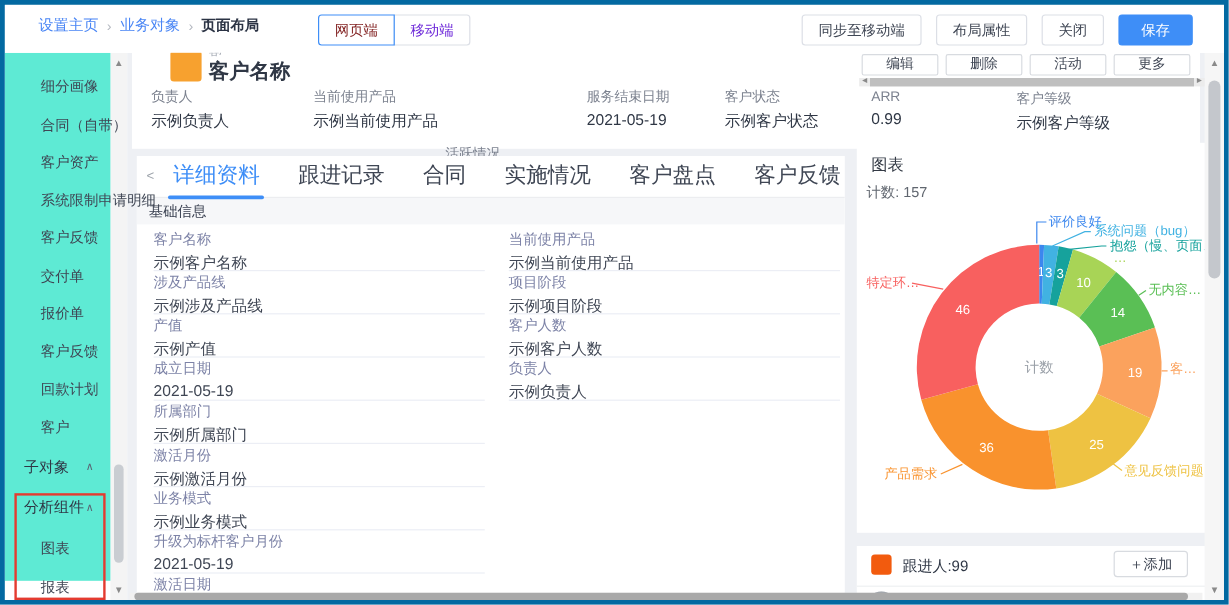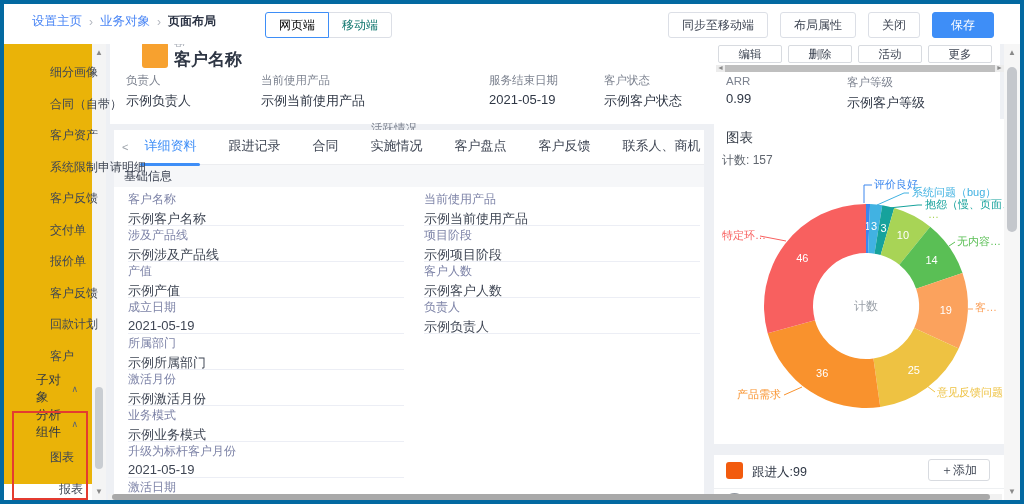--- a/index.html
+++ b/index.html
@@ -7,33 +7,33 @@
   body { font-family:"Liberation Sans","DejaVu Sans",sans-serif; }
   .window { position:relative; width:1024px; height:504px; border:4px solid #0369a1; background:#fff; overflow:hidden; }
 
   
   .topbar { position:absolute; left:0; top:0; right:0; height:40px; background:#fff; z-index:5; }
   .breadcrumb { position:absolute; left:28px; top:9px; display:flex; align-items:center; gap:7px; }
   .bc-link { font-size:12.5px; color:#4a86f5; cursor:pointer; }
   .bc-sep { font-size:12px; color:#b4b8c0; }
   .bc-current { font-size:12px; color:#2b3344; font-weight:700; }
   .toggle { position:absolute; left:261px; top:8px; display:flex; }
-  .tg { width:64px; height:26px; line-height:24px; text-align:center; font-size:12px; background:#fff; border:1px solid #dcdfe6; color:#0f766e; cursor:pointer; }
+  .tg { width:64px; height:26px; line-height:24px; text-align:center; font-size:12px; background:#fff; border:1px solid #dcdfe6; color:#6d28d9; cursor:pointer; }
   .tg:first-child { border-radius:3px 0 0 3px; }
   .tg:last-child { border-radius:0 3px 3px 0; margin-left:-1px; }
-  .tg.active { border-color:#3e8ef7; color:#000000; z-index:1; position:relative; }
+  .tg.active { border-color:#3e8ef7; color:#7f1d1d; z-index:1; position:relative; }
   .top-actions { position:absolute; right:26px; top:8px; display:flex; gap:12px; }
   .btn { height:26px; padding:0 13px; font-size:12px; line-height:24px; border:1px solid #dcdfe6; border-radius:3px; background:#fff; color:#3f4654; cursor:pointer; white-space:nowrap; }
   .btn.primary { background:#3e8ef7; border-color:#3e8ef7; color:#fff; padding:0 18px; }
 
   
   .side-scroll { position:absolute; left:88px; top:40px; bottom:0; width:14px; background:#f4f4f4; }
   .sb-arrow { position:absolute; left:0; width:14px; text-align:center; font-size:8px; color:#8a8a8a; cursor:pointer; }
   .side-thumb { position:absolute; left:3px; width:8px; top:343px; height:82px; background:#c9cdd2; border-radius:4px; cursor:pointer; }
-  .sidebar { position:absolute; left:0; top:40px; bottom:16px; width:88px; background:#eab308; z-index:2;padding-left:16px; }
+  .sidebar { position:absolute; left:0; top:40px; bottom:16px; width:88px; background:#5eead4; z-index:2; }
   .side-items { padding-top:13px; }
   .side-item { height:31.5px; line-height:31.5px; padding-left:30px; font-size:12px; color:#3f4654; white-space:nowrap; cursor:pointer; }
   .side-header { height:34px; padding:0 14px 0 16px; display:flex; align-items:center; justify-content:space-between; font-size:12.5px; color:#2f3745; cursor:pointer; }
   .caret { font-size:9px; color:#5a6372; }
   .highlight-box { position:absolute; left:8px; top:367px; width:76px; height:89px; border:2px solid #e43b30; z-index:3; pointer-events:none; }
 
   
   .main { position:absolute; left:102px; top:40px; right:16px; bottom:0; background:#eef0f4; }
 
   
@@ -54,21 +54,21 @@
   .mini-hscroll .thumb { position:absolute; left:9px; right:9px; top:0; height:7px; background:#bfbfbf; }
   .hs-arrow { position:absolute; top:-1px; font-size:7px; color:#8a8a8a; }
   .extra-fields { position:absolute; left:10px; top:31px; display:flex; }
   .extra-fields .hfield:nth-child(1){ width:121px; }
 
   
   .detail-card { position:absolute; left:8px; top:86px; width:590px; height:371px; background:#fff; overflow:hidden; }
   .tabs-row { height:35px; border-bottom:1px solid #ecedf0; display:flex; align-items:center; padding:0 8px; }
   .tab-chev { font-size:11px; color:#9aa0a8; width:14px; text-align:center; cursor:pointer; }
   .tabs { flex:1; display:flex; }
-  .tab { padding:0 16px; font-size:13px; color:#3f4654; height:37px; line-height:34px; position:relative; cursor:pointer; white-space:nowrap; }
+  .tab { padding:0 16px; font-size:18px; color:#3f4654; height:37px; line-height:34px; position:relative; cursor:pointer; white-space:nowrap; }
   .tab.active { color:#3e8ef7; }
   .tab.active::after { content:""; position:absolute; left:12px; right:12px; bottom:0; height:3px; background:#3e8ef7; border-radius:2px; }
   .section-band { height:22px; line-height:22px; background:#f6f7f9; font-size:12px; color:#3a4151; padding-left:10px; }
   .form-col { position:absolute; top:60px; width:276px; }
   .form-col.left { left:14px; } .form-col.right { left:310px; }
   .frow { height:36px; border-bottom:1px solid #eceef5; padding-top:1px; cursor:pointer; }
   .flabel { font-size:12px; color:#7d83a7; }
   .fvalue { font-size:13px; color:#3f4654; margin-top:2px; }
 
   
@@ -142,21 +142,21 @@
     <div class="side-header">
       <span>子对象</span>
       <span class="caret">∧</span>
     </div>
     <div class="side-header" style="height:35px">
       <span>分析组件</span>
       <span class="caret">∧</span>
     </div>
     <div>
         <div class="side-item" style="height: 32px; line-height: 32px;">图表</div>
-        <div class="side-item" style="height: 32px; line-height: 32px; text-align: center;">报表</div>
+        <div class="side-item" style="height: 32px; line-height: 32px;">报表</div>
       </div>
     <div class="highlight-box"></div>
   </div>
 
   <div class="main">
 
     <div class="header-card">
       <div class="avatar-sq"></div>
       <div class="mini-label">客/</div>
       <div class="obj-title">客户名称</div>

